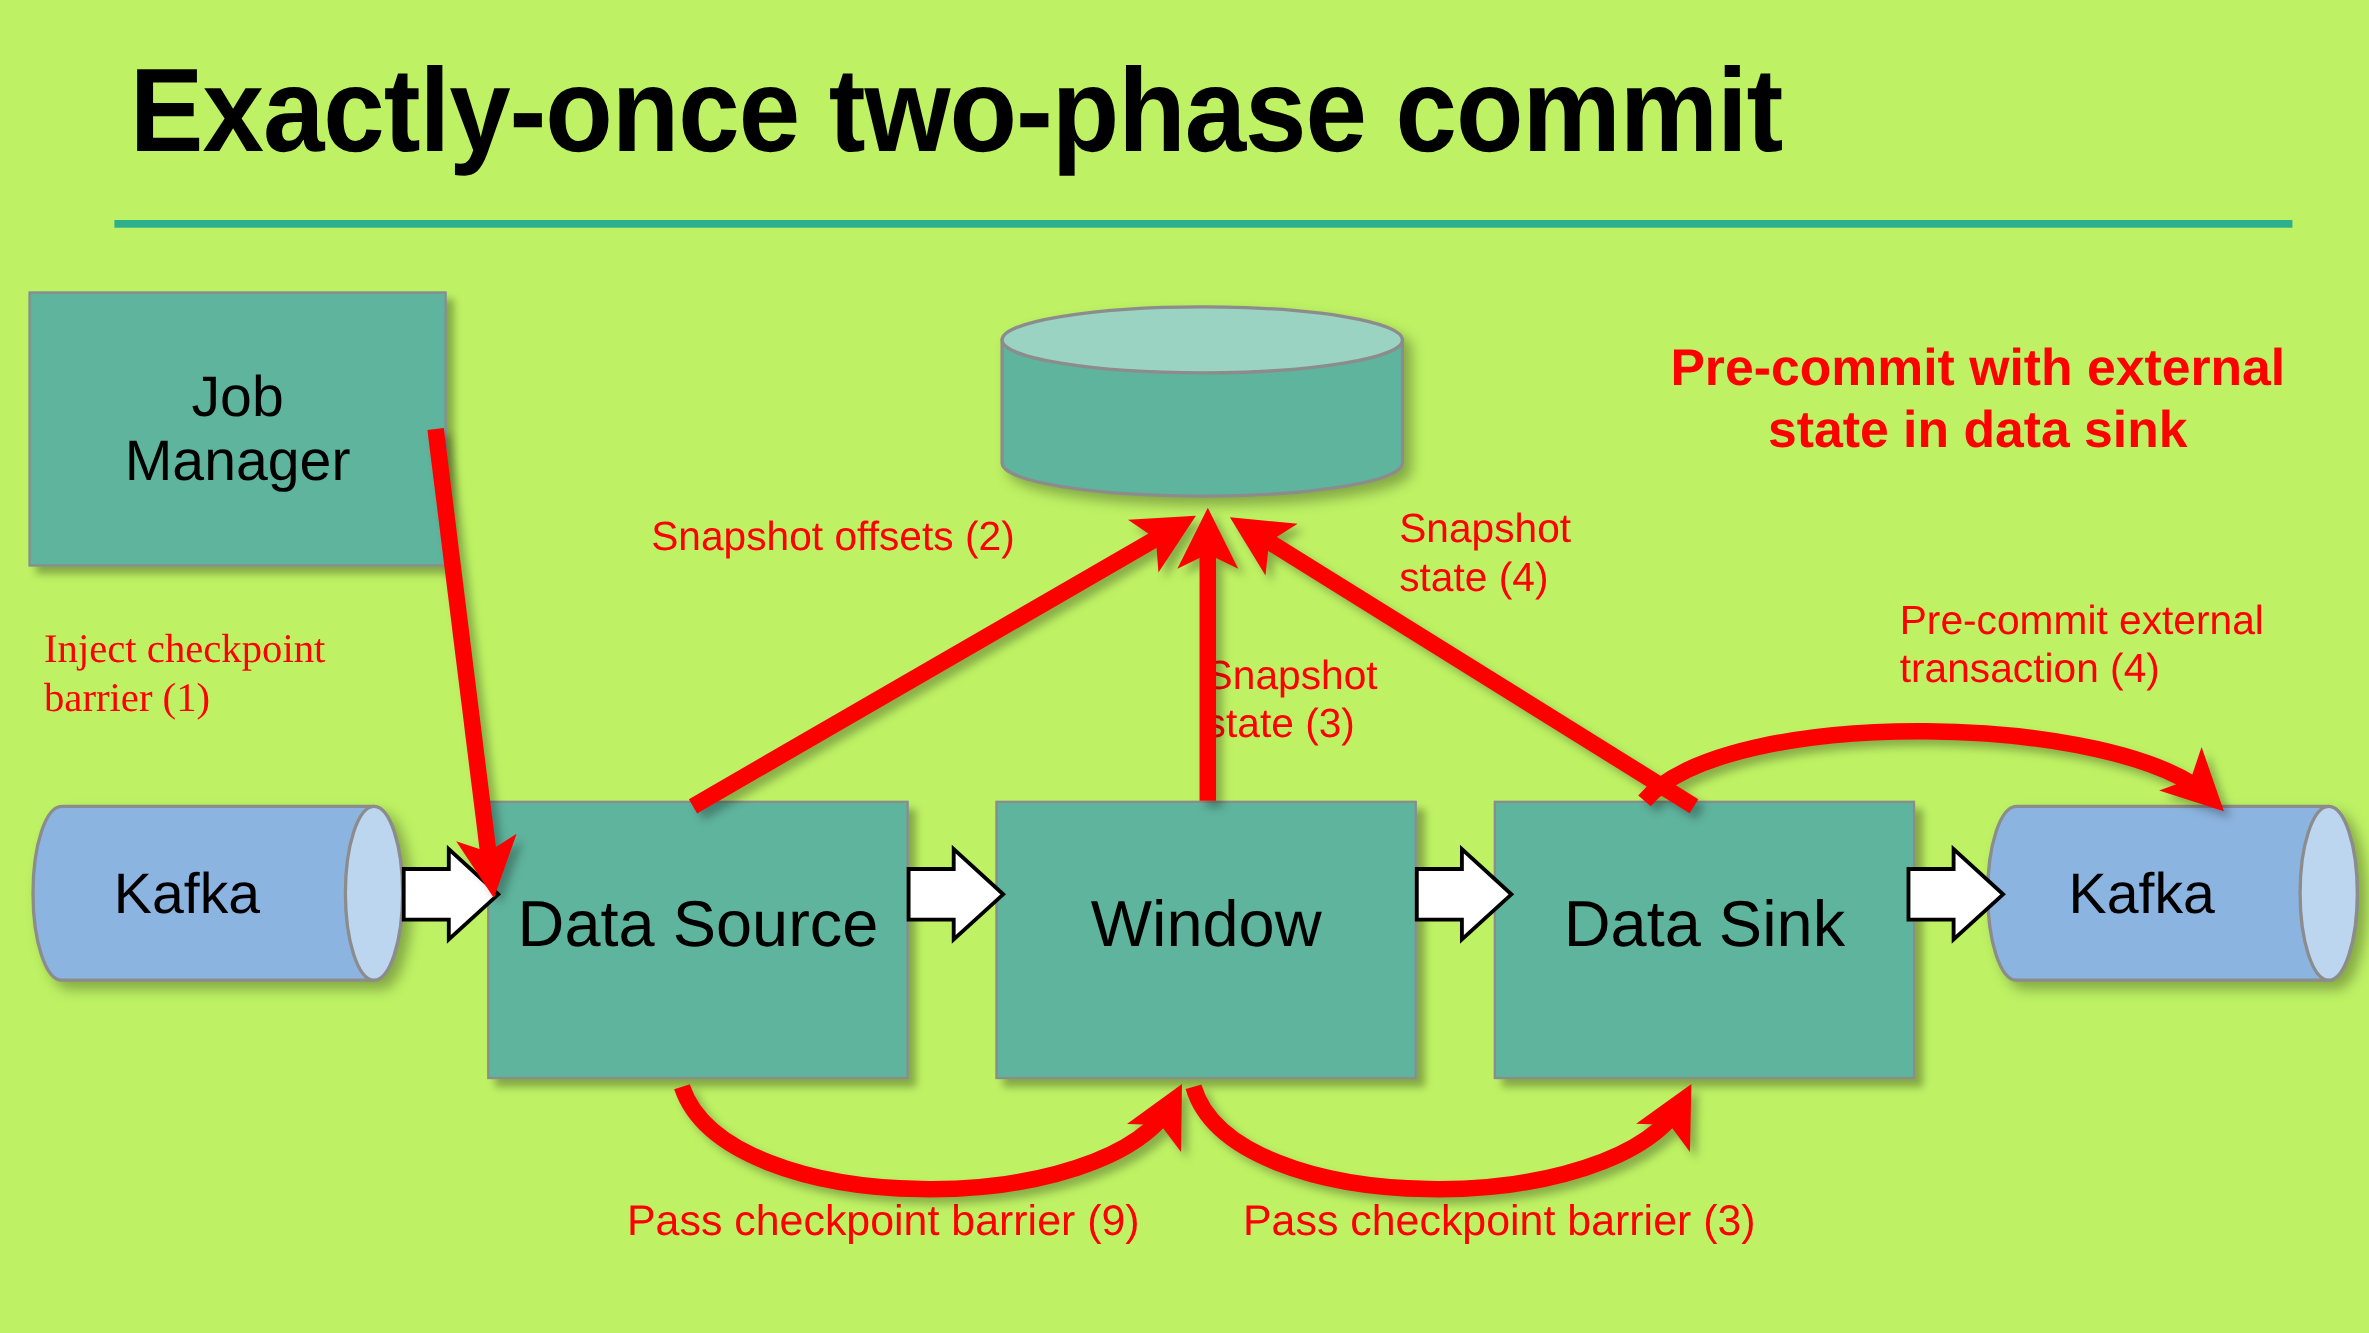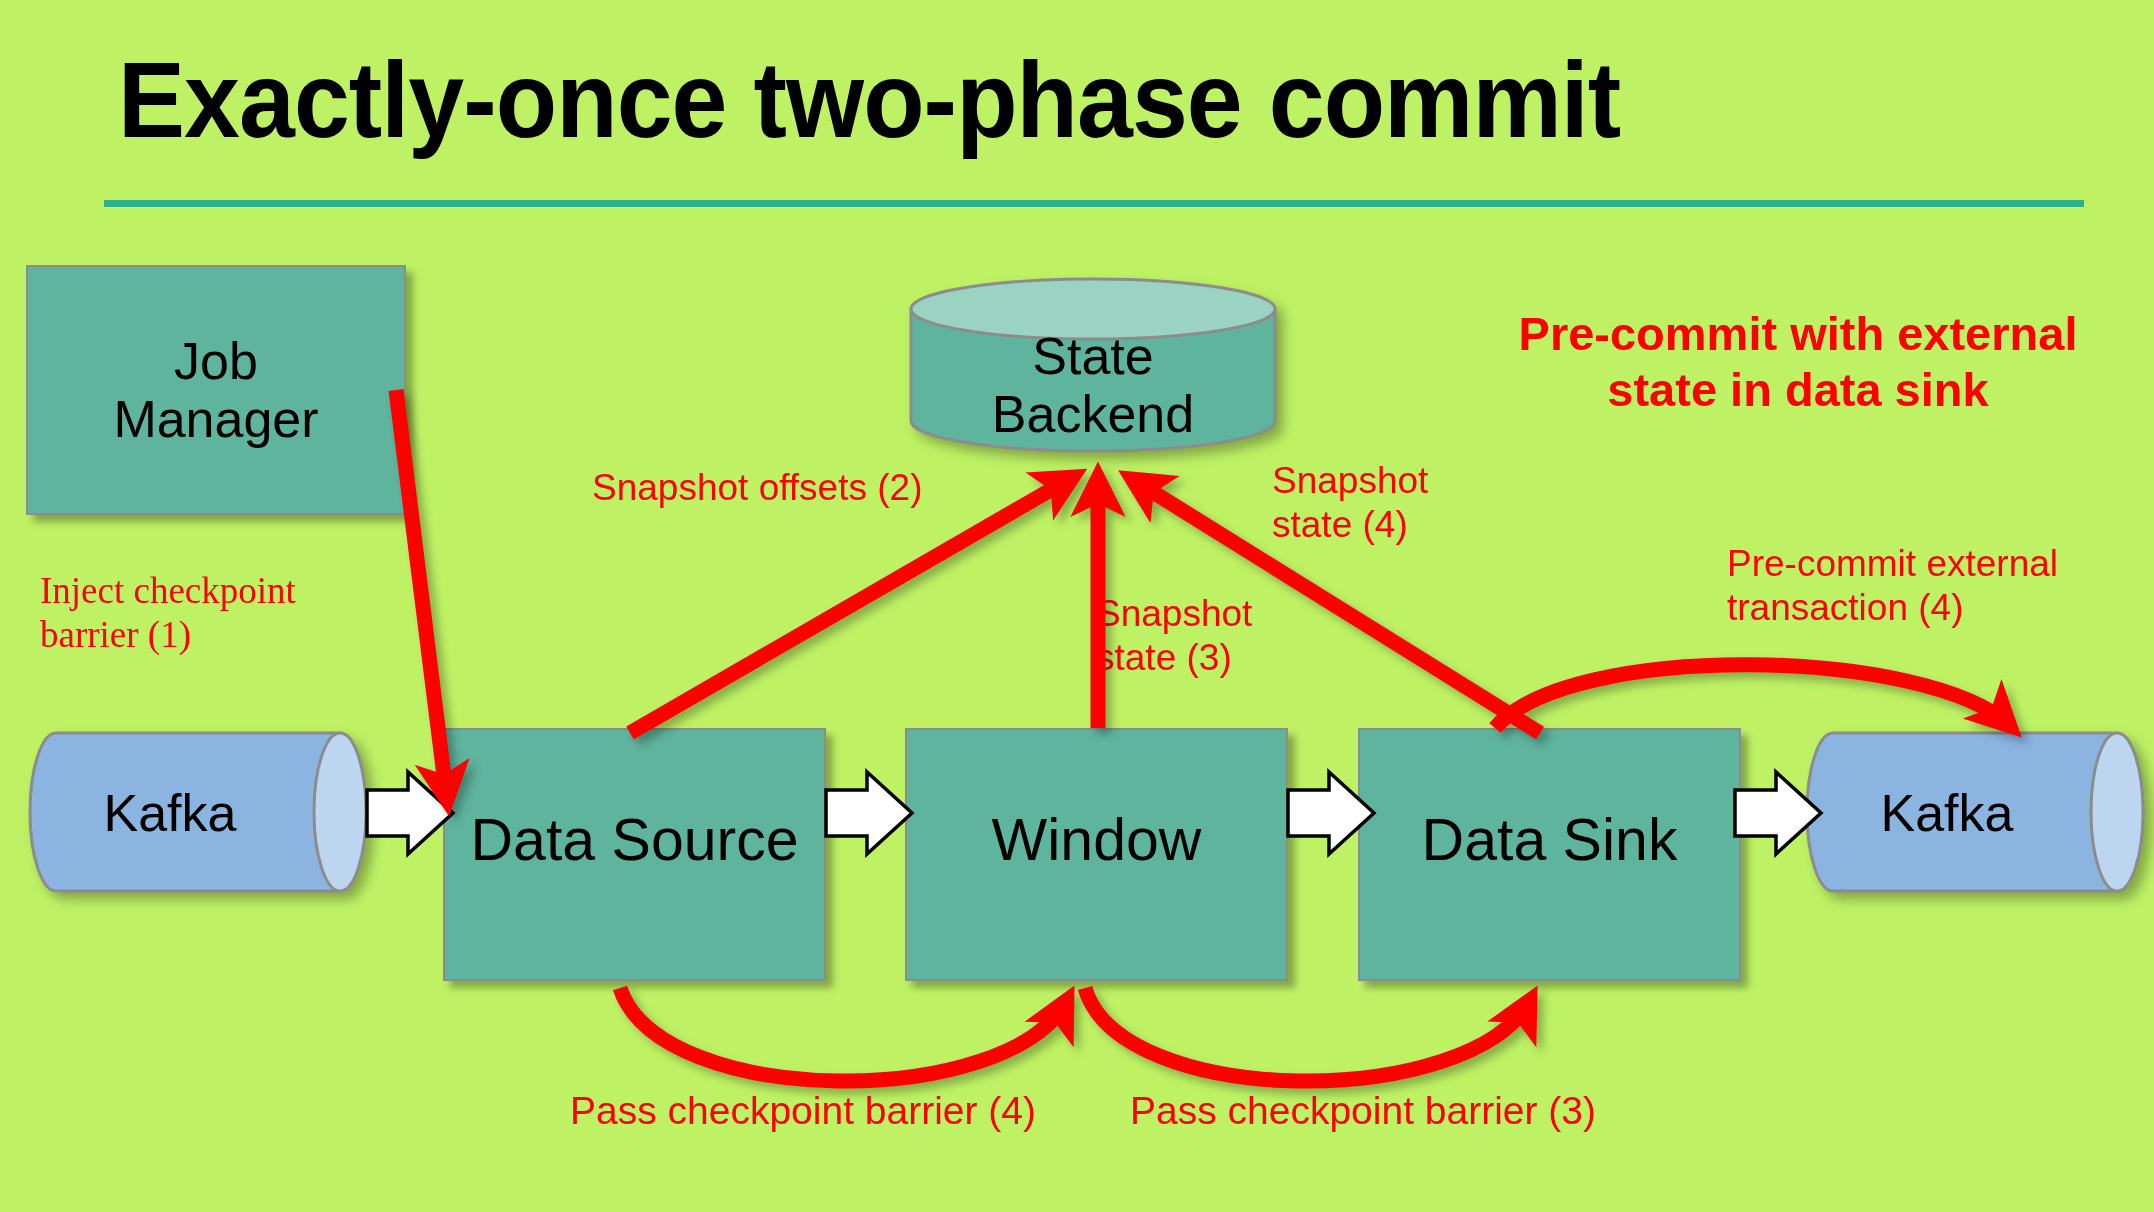--- a/index.html
+++ b/index.html
@@ -164,22 +164,20 @@
   <div class="node-box" style="left:26px; top:265px; width:380px; height:250px;">
     <span class="node-label wide">Job
 Manager</span>
   </div>
 
   <div class="cyl-v" style="left:908px; top:276px; width:370px; height:178px;">
     <svg width="370" height="178" viewBox="0 0 370 178" xmlns="http://www.w3.org/2000/svg">
       <path d="M 3,33 L 3,145 A 182 30 0 0 0 367,145 L 367,33 Z" fill="#5FB49D" stroke="#8C8C8C" stroke-width="3"></path>
       <ellipse cx="185" cy="33" rx="182" ry="30" fill="#9BD3C3" stroke="#8C8C8C" stroke-width="3"></ellipse>
     </svg>
-    <div class="cyl-label">State
-Backend</div>
   </div>
 
   <div class="cyl-h" style="left:28px; top:730px; width:340px; height:165px;">
     <svg width="340" height="165" viewBox="0 0 340 165" xmlns="http://www.w3.org/2000/svg">
       <path d="M 28,3 L 312,3 A 26 79 0 0 1 312,161 L 28,161 A 26 79 0 0 1 28,3 Z" fill="#8CB4E0" stroke="#8C8C8C" stroke-width="3"></path>
       <ellipse cx="312" cy="82" rx="26" ry="79" fill="#BDD6F0" stroke="#8C8C8C" stroke-width="3"></ellipse>
     </svg>
     <div class="cyl-label">Kafka</div>
   </div>
 
@@ -238,17 +236,17 @@
 
   <div class="ann" style="left:1096px; top:592px; width:260px;">Snapshot
 state (3)</div>
 
   <div class="ann" style="left:1272px; top:459px; width:260px;">Snapshot
 state (4)</div>
 
   <div class="ann" style="left:1727px; top:542px; width:420px;">Pre-commit external
 transaction (4)</div>
 
-  <div class="ann narrow" style="left:570px; top:1088px; width:520px;">Pass checkpoint barrier (4)</div>
+  <div class="ann narrow" style="left:570px; top:1088px; width:520px;">Pass checkpoint barrier (9)</div>
 
   <div class="ann narrow" style="left:1130px; top:1088px; width:520px;">Pass checkpoint barrier (3)</div>
 
 </div>
 
 </body></html>

